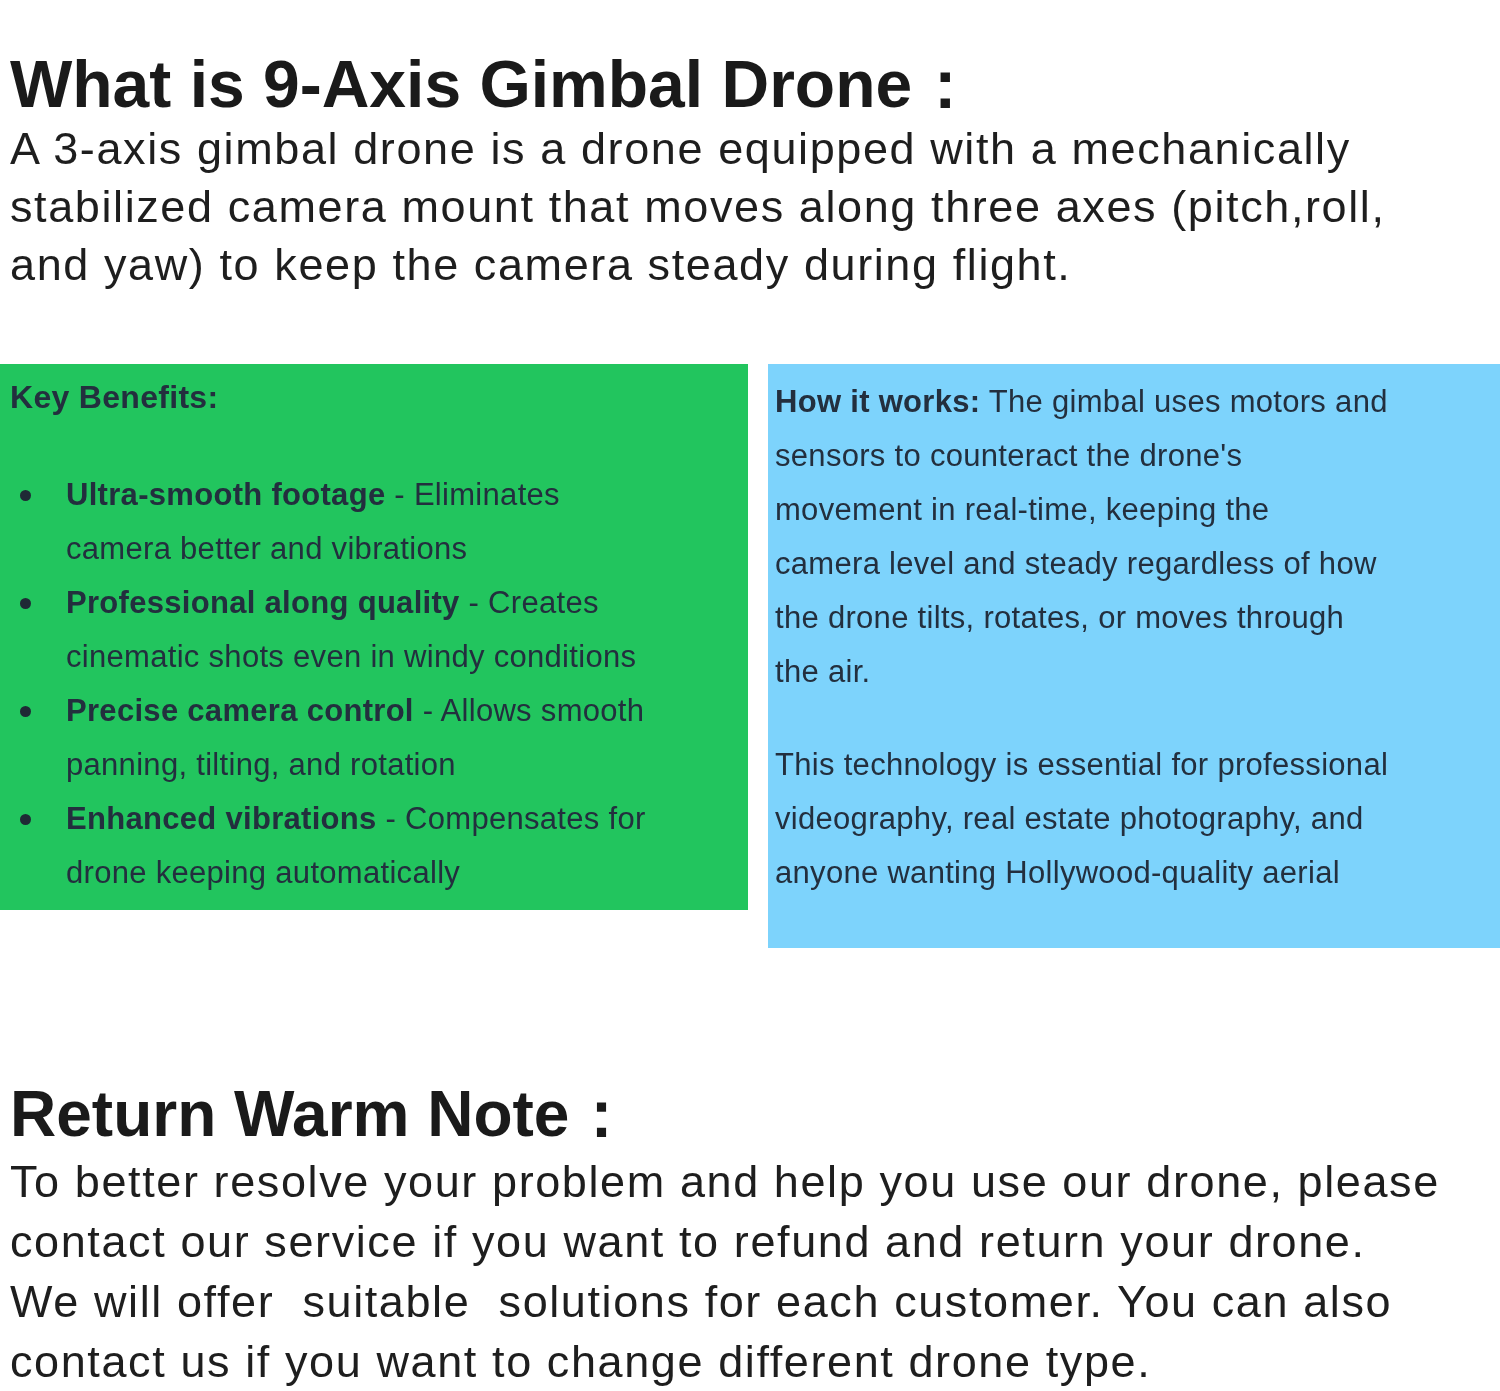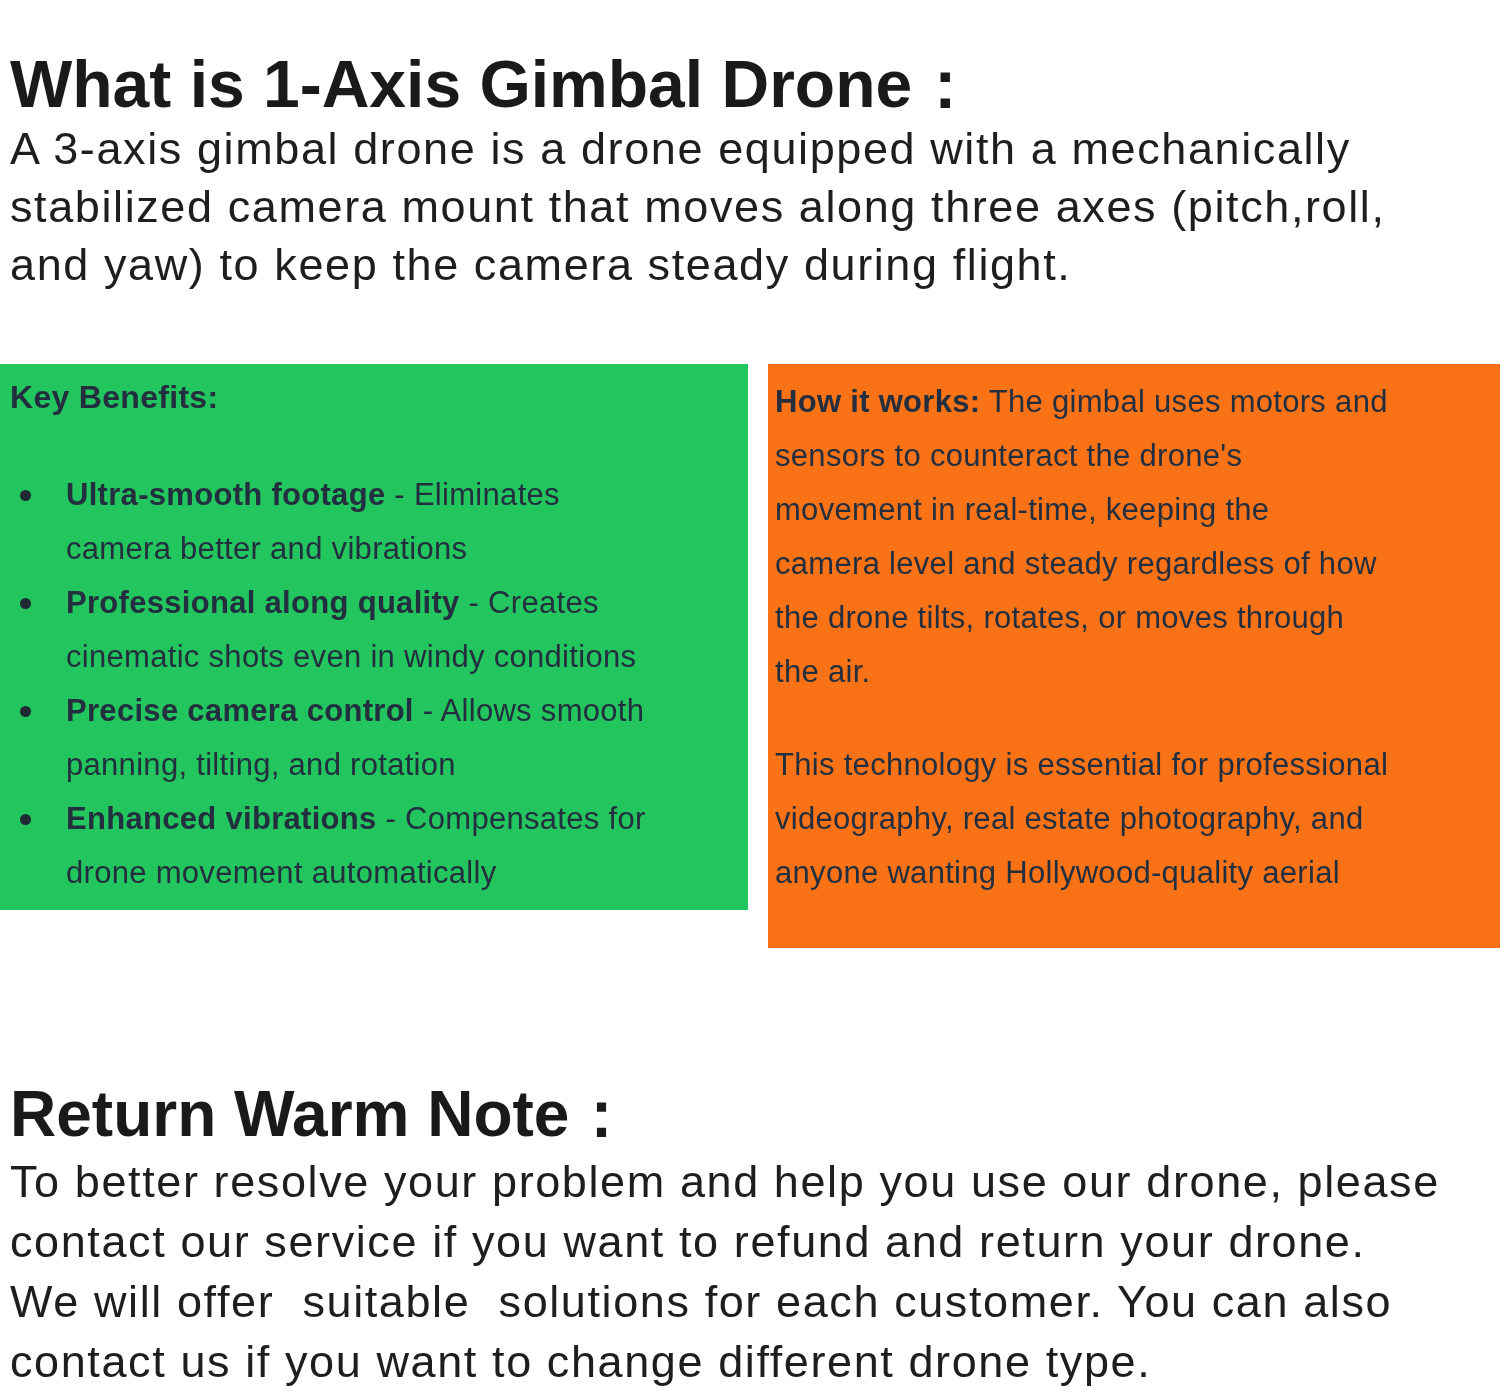--- a/index.html
+++ b/index.html
@@ -118,21 +118,21 @@
     color: #1e1e1e;
     letter-spacing: 1.6px;
     line-height: 60px;
   }
 </style>
 </head>
 <body>
 
 <div class="page">
 
-  <h1 class="h1">What is 1-Axis Gimbal Drone：</h1>
+  <h1 class="h1">What is 9-Axis Gimbal Drone：</h1>
 
   <div class="intro">
     <div class="line">A 3-axis gimbal drone is a drone equipped with a mechanically</div>
     <div class="line">stabilized camera mount that moves along three axes (pitch,roll,</div>
     <div class="line">and yaw) to keep the camera steady during flight.</div>
   </div>
 
   <div class="panels">
 
     <div class="panel panel-left" style="background:#22c55e;">
@@ -156,27 +156,27 @@
           <span class="dot"></span>
           <div class="benefit-text">
             <div class="line"><b>Precise camera control</b><span> - Allows smooth</span></div>
             <div class="line">panning, tilting, and rotation</div>
           </div>
         </li>
         <li class="benefit-item">
           <span class="dot"></span>
           <div class="benefit-text">
             <div class="line"><b>Enhanced vibrations</b><span> - Compensates for</span></div>
-            <div class="line">drone movement automatically</div>
+            <div class="line">drone keeping automatically</div>
           </div>
         </li>
       </ul>
     </div>
 
-    <div class="panel panel-right" style="background:#f97316;">
+    <div class="panel panel-right" style="background:#7dd3fc;">
       <div class="how-para">
         <div class="line"><b>How it works:</b><span> The gimbal uses motors and</span></div>
         <div class="line">sensors to counteract the drone's</div>
         <div class="line">movement in real-time, keeping the</div>
         <div class="line">camera level and steady regardless of how</div>
         <div class="line">the drone tilts, rotates, or moves through</div>
         <div class="line">the air.</div>
       </div>
       <div class="how-para2">
         <div class="line">This technology is essential for professional</div>

